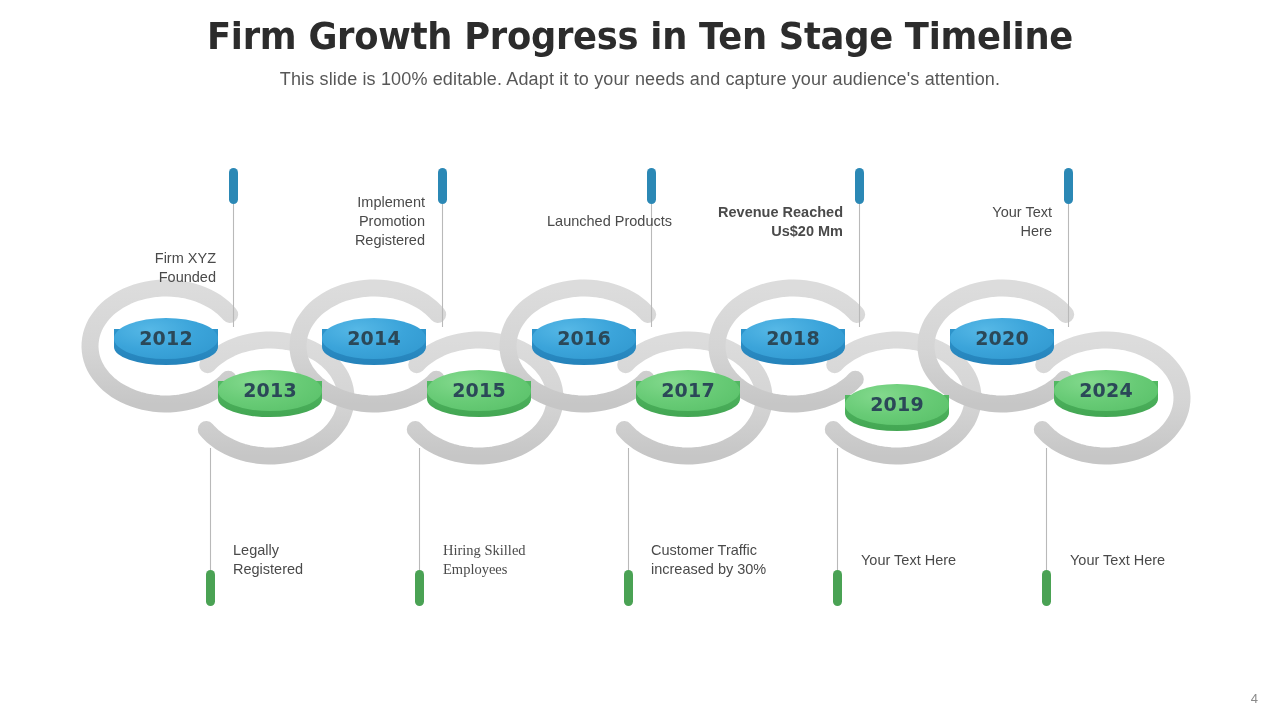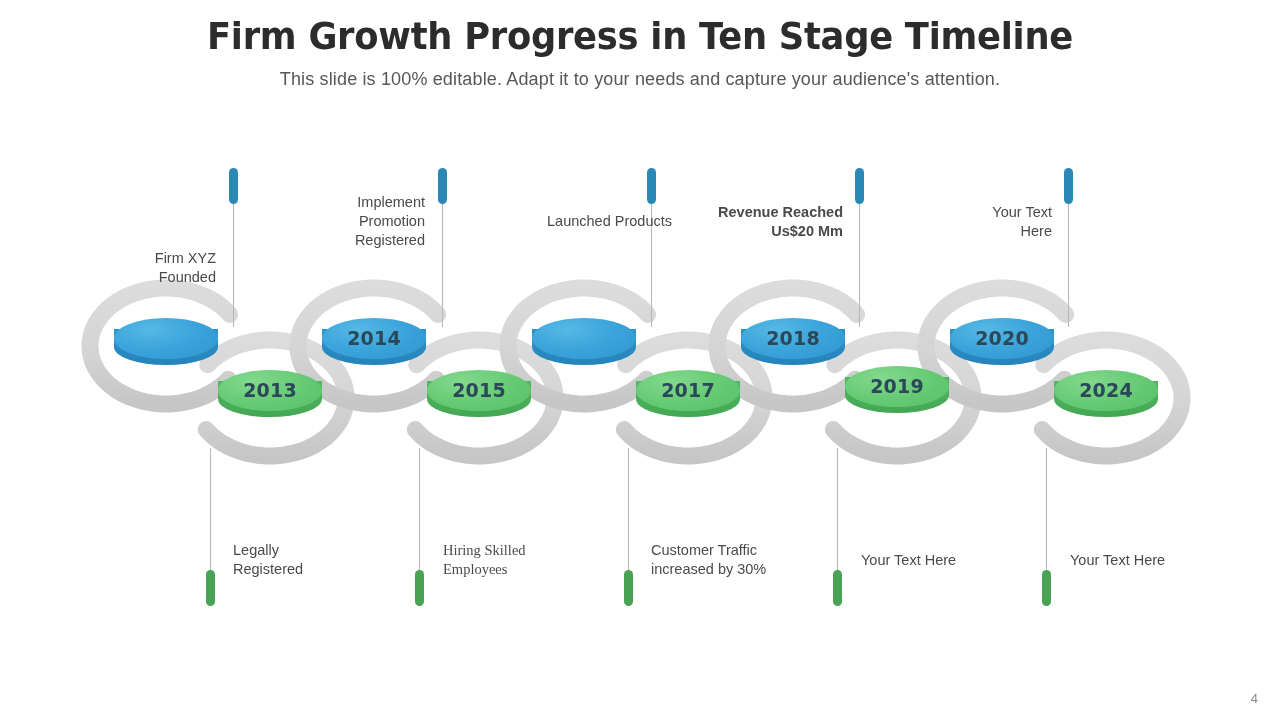--- a/index.html
+++ b/index.html
@@ -205,51 +205,53 @@
         <line x1="628.5" y1="448" x2="628.5" y2="570"></line>
         <line x1="837.5" y1="448" x2="837.5" y2="570"></line>
         <line x1="1046.5" y1="448" x2="1046.5" y2="570"></line>
       </g>
   </svg>
 
   <div id="node-layer">
       <div class="node blue" style="left: 114px; top: 318px;">
         <div class="side"></div>
         <div class="top"></div>
+        <div class="year">2012</div>
       </div>
       <div class="node green" style="left: 218px; top: 370px;">
         <div class="side"></div>
         <div class="top"></div>
         <div class="year">2013</div>
       </div>
       <div class="node blue" style="left: 322px; top: 318px; text-decoration: underline;">
         <div class="side"></div>
         <div class="top"></div>
         <div class="year">2014</div>
       </div>
       <div class="node green" style="left: 427px; top: 370px;">
         <div class="side"></div>
         <div class="top"></div>
         <div class="year">2015</div>
       </div>
       <div class="node blue" style="left: 532px; top: 318px;">
         <div class="side"></div>
         <div class="top"></div>
+        <div class="year">2016</div>
       </div>
       <div class="node green" style="left: 636px; top: 370px;">
         <div class="side"></div>
         <div class="top"></div>
         <div class="year">2017</div>
       </div>
       <div class="node blue" style="left: 741px; top: 318px;">
         <div class="side"></div>
         <div class="top"></div>
         <div class="year">2018</div>
       </div>
-      <div class="node green" style="left: 845px; top: 366px; text-decoration: underline;">
+      <div class="node green" style="left: 845px; top: 384px; text-decoration: underline;">
         <div class="side"></div>
         <div class="top"></div>
         <div class="year">2019</div>
       </div>
       <div class="node blue" style="left: 950px; top: 318px;">
         <div class="side"></div>
         <div class="top"></div>
         <div class="year">2020</div>
       </div>
       <div class="node green" style="left: 1054px; top: 370px;">

